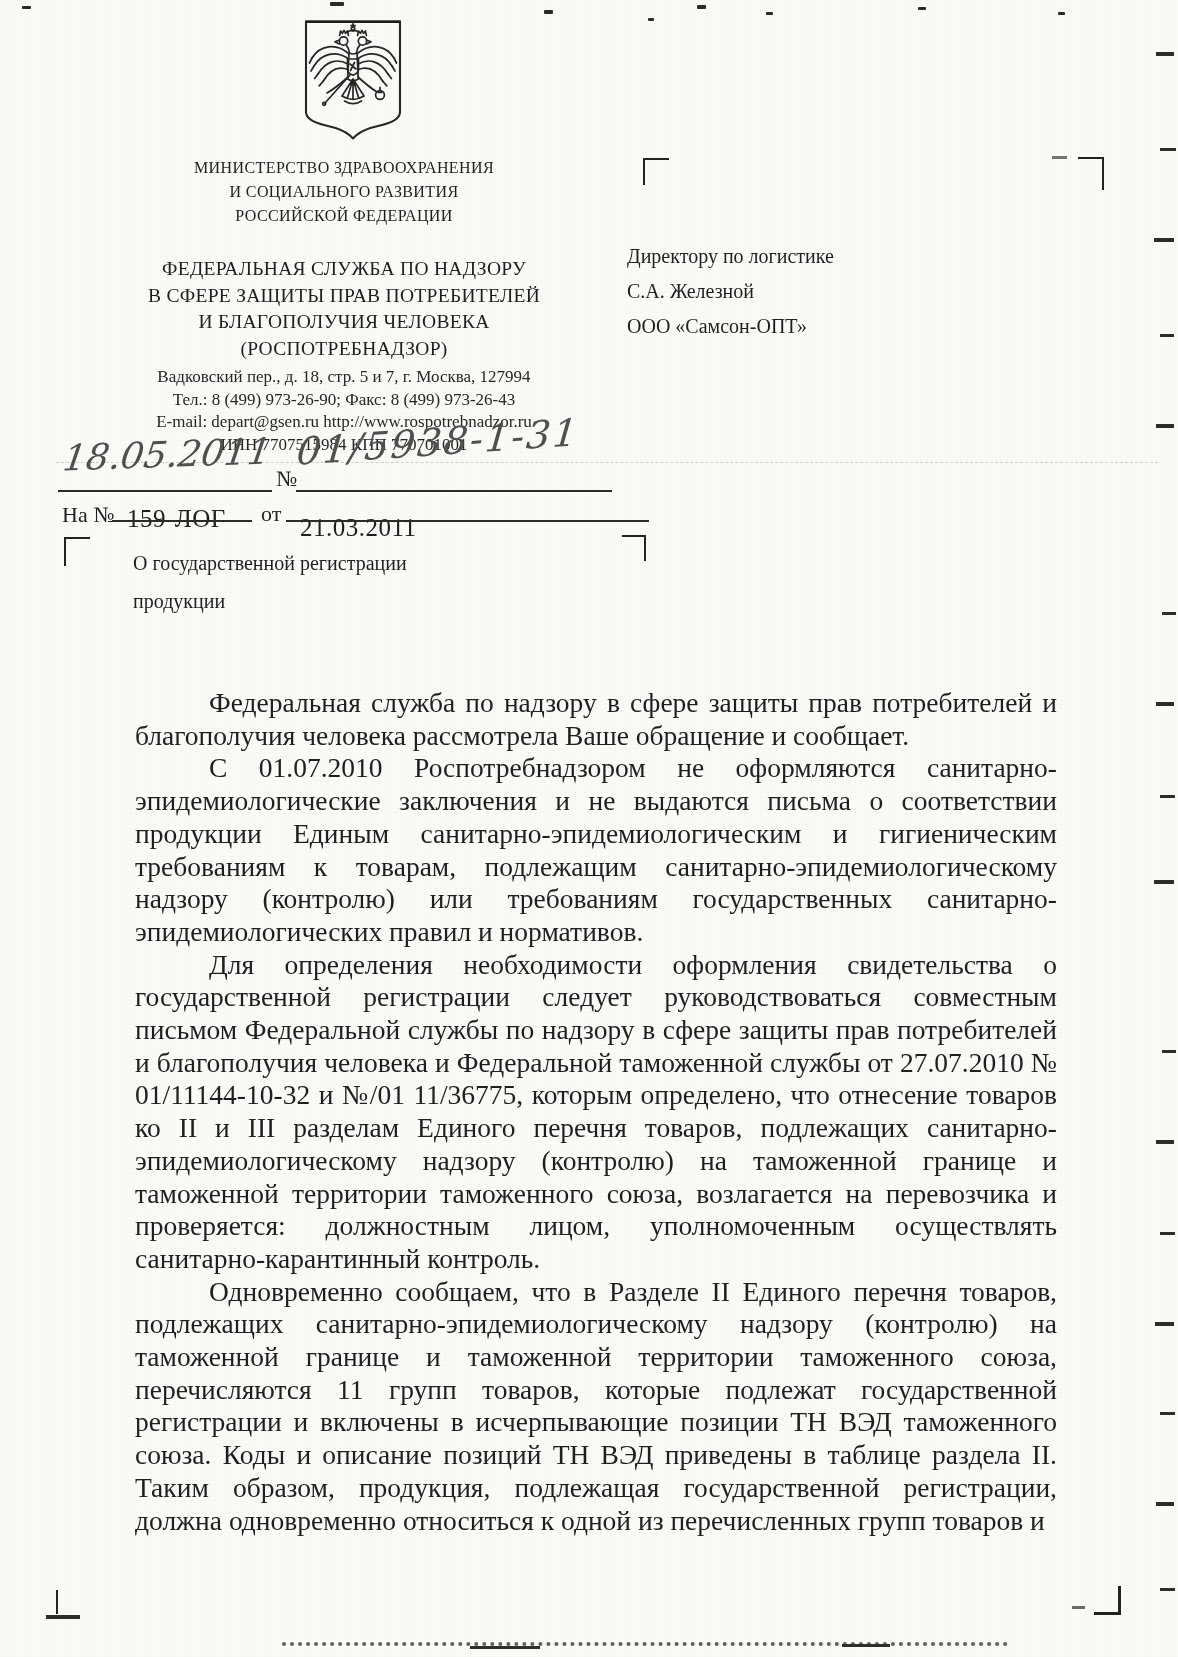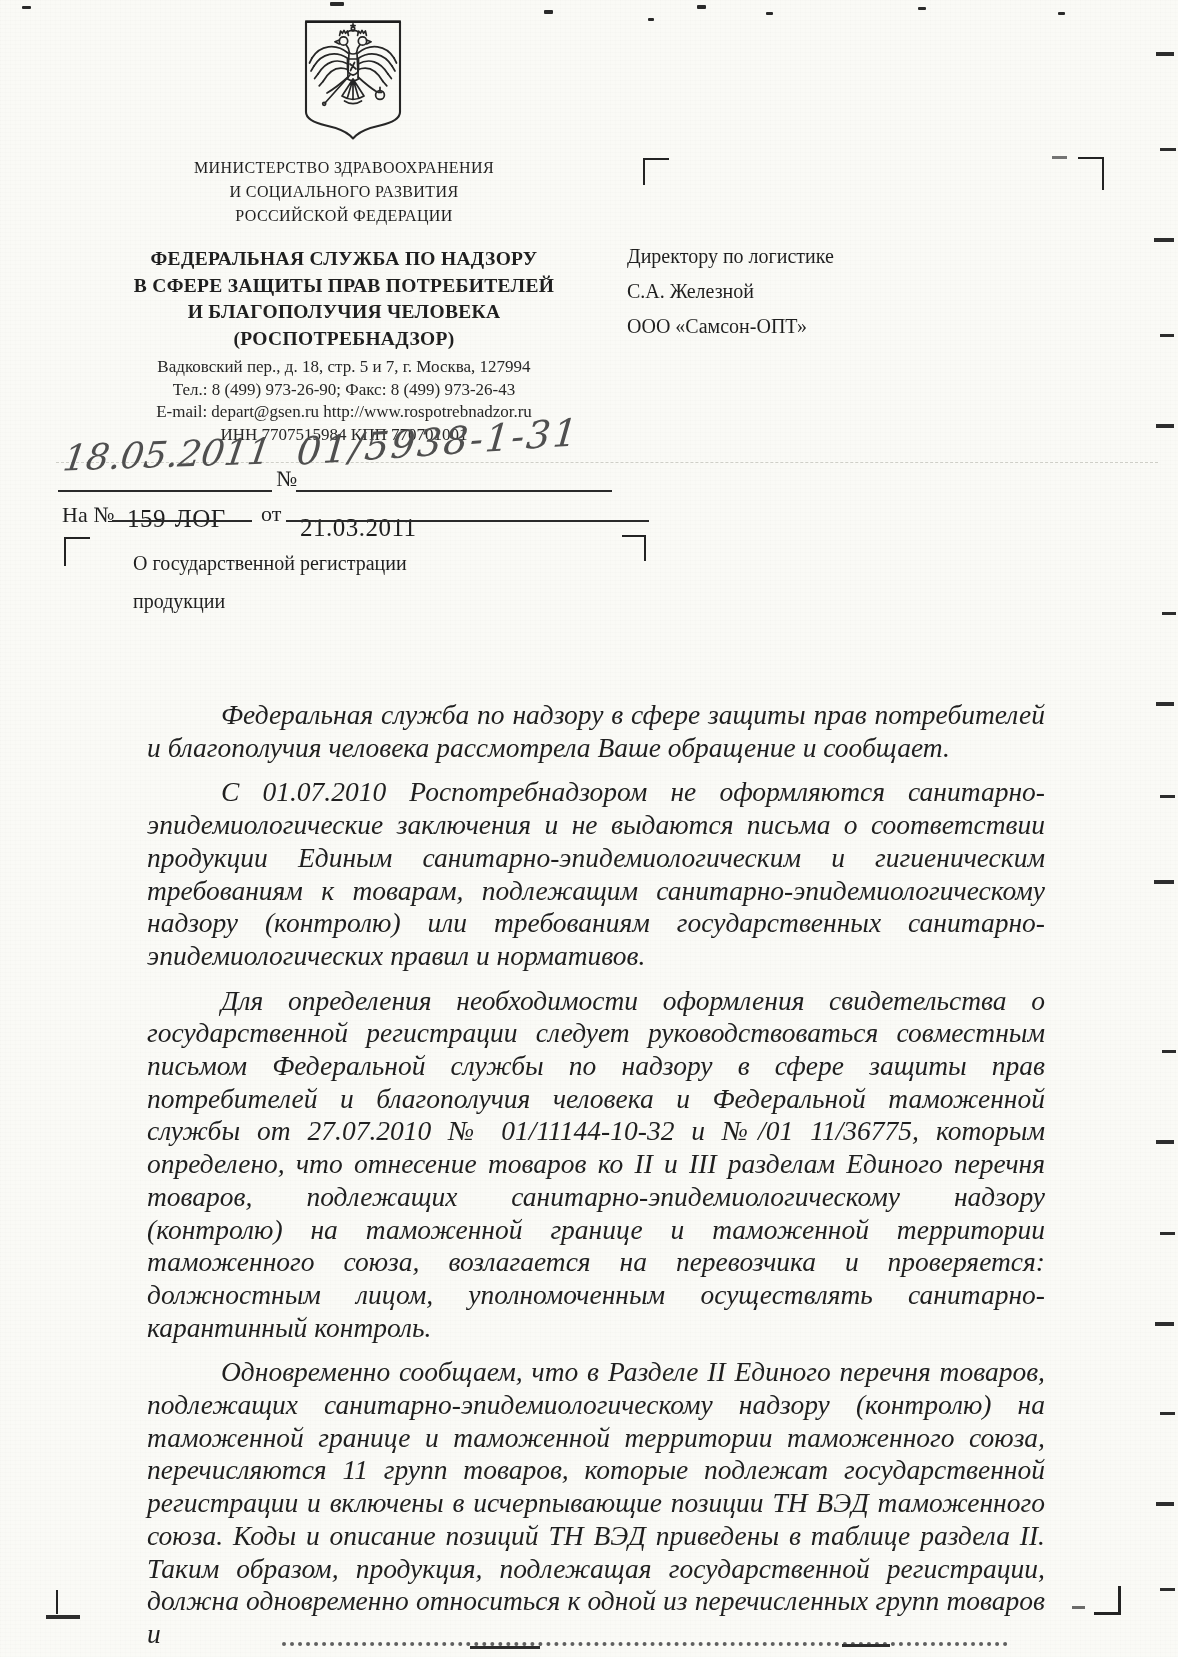--- a/index.html
+++ b/index.html
@@ -17,41 +17,41 @@
   .abs{position:absolute;}
   
   .emblem{left:303px;top:14px;width:100px;height:130px;}
   .emblem svg{width:100%;height:100%;}
   .emblem path, .emblem circle{fill:none;stroke:#262626;stroke-width:1.7;stroke-linecap:round;stroke-linejoin:round;}
   .emblem .shield{stroke-width:2.1;}
   .emblem .topstrip{fill:#1d1d1d;stroke:none;}
   
   .sender{left:80px;top:156px;width:528px;text-align:center;}
   .ministry{font-size:16px;line-height:24px;letter-spacing:.4px;}
-  .service{margin-top:18px;font-weight:bold;font-size:19.5px;line-height:26.5px;letter-spacing:.3px;}
+  .service{margin-top:28px;font-weight:normal;font-size:19.5px;line-height:26.5px;letter-spacing:.3px;}
   .contacts{margin-top:4px;font-size:17px;line-height:22.6px;color:#262626;}
   
   .recipient{left:627px;top:239px;font-size:20px;line-height:35.2px;}
   
   .hand{font-style:italic;color:#4f4f4f;font-family:"DejaVu Serif",serif;white-space:nowrap;}
   .hand-date{left:64px;top:434px;font-size:36px;transform:skewX(-10deg) rotate(-2deg);letter-spacing:0px;}
   .hand-num{left:298px;top:420px;font-size:38px;transform:skewX(-9deg) rotate(-4deg);letter-spacing:2px;}
   .lbl{font-size:22px;}
   .rule{border-bottom:2.5px solid #2b2b2b;height:0;}
   .faint-line{left:56px;top:462px;width:1102px;border-bottom:1px dashed #c7c7bf;height:0;opacity:.85;}
   .typed{font-size:25px;white-space:nowrap;letter-spacing:.5px;}
   .tl{border-top:2.5px solid #232323;border-left:2.5px solid #232323;}
   .tr{border-top:2.5px solid #232323;border-right:2.5px solid #232323;}
   .bl{border-left:2.5px solid #232323;}
   .brc{border-right:3px solid #232323;border-bottom:3px solid #232323;}
   .dash{background:#2d2d2d;}
   
   .subject{left:133px;top:545px;font-size:20px;line-height:37.5px;}
   .body-text{left:135px;top:687px;width:922px;font-size:27.5px;line-height:32.7px;text-align:justify;}
-  .body-text p{margin:12px;text-indent:74px;text-align:justify;text-align-last:left;font-style:italic;}
+  .body-text p{margin:0;text-indent:74px;text-align:justify;text-align-last:left;}
   
   .speck{background:#2a2a2a;border-radius:1px;}
   .bottom-dots{left:282px;top:1642px;width:726px;border-bottom:4px dotted #3a3a3a;height:0;opacity:.8;}
 </style>
 </head>
 <body>
 
 <div class="page">
 
   <div class="abs emblem">

